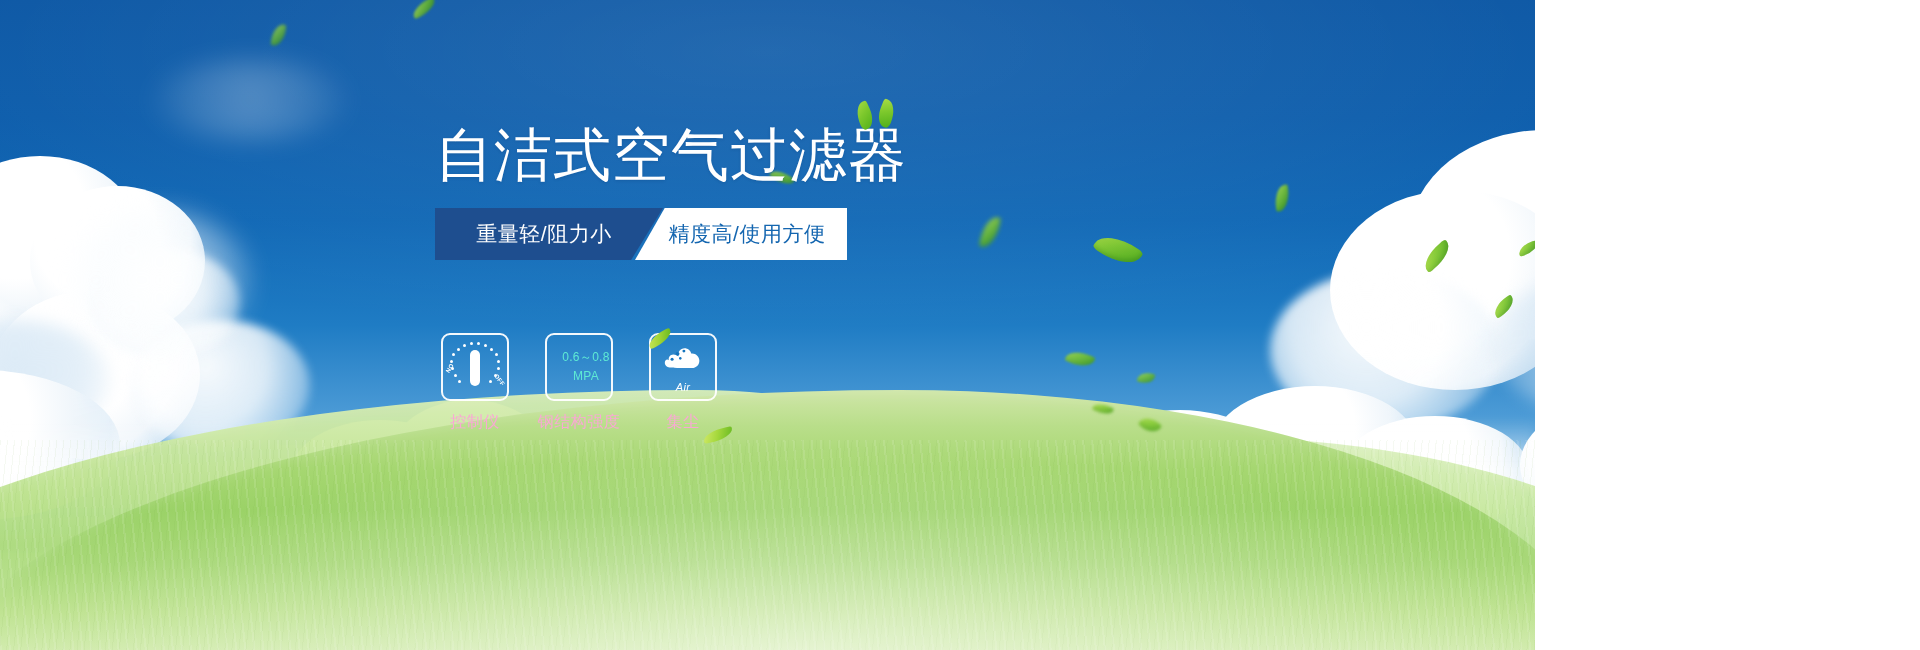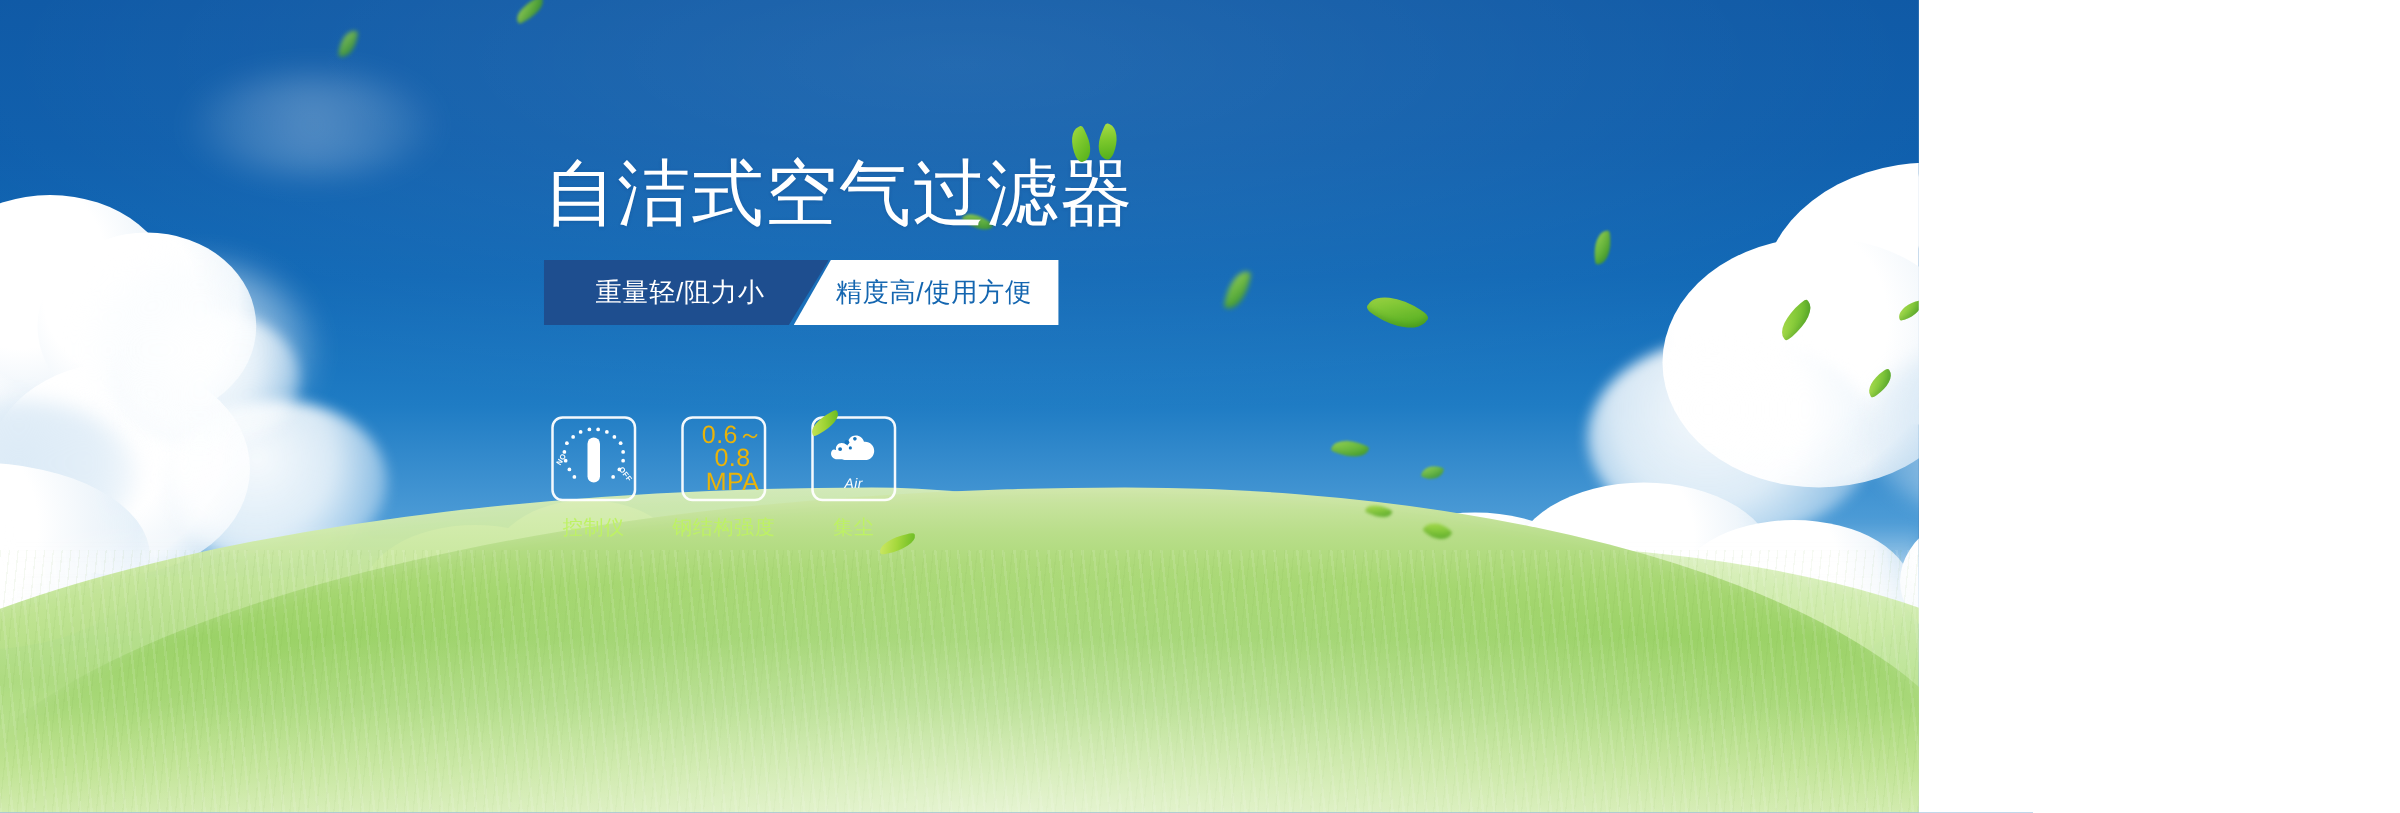--- a/index.html
+++ b/index.html
@@ -159,26 +159,26 @@
   }
   .feat{width:68px;display:flex;flex-direction:column;align-items:center;}
   .feat-box{
     width:68px;height:68px;box-sizing:border-box;
     border:2px solid rgba(255,255,255,.95);
     border-radius:9px;
     display:flex;align-items:center;justify-content:center;
     position:relative;
   }
   .feat-txt{
-    color:#eab308;font-size:20px;line-height:19px;text-align:center;
+    color:#5eead4;font-size:12px;line-height:19px;text-align:center;
     letter-spacing:.3px;
     margin-left:14px;
   }
   .feat-label{
-    margin-top:11px;color:#bef264;font-size:16px;white-space:nowrap;
+    margin-top:11px;color:#f9a8d4;font-size:16px;white-space:nowrap;
     letter-spacing:.5px;
   }
 
   
   .gauge{position:relative;width:58px;height:52px;}
   .gauge .needle{
     position:absolute;left:50%;top:9px;margin-left:-5px;
     width:10px;height:36px;border-radius:6px;background:#fff;
   }
   .gauge .dot{position:absolute;width:3.4px;height:3.4px;border-radius:50%;background:#fff;}

